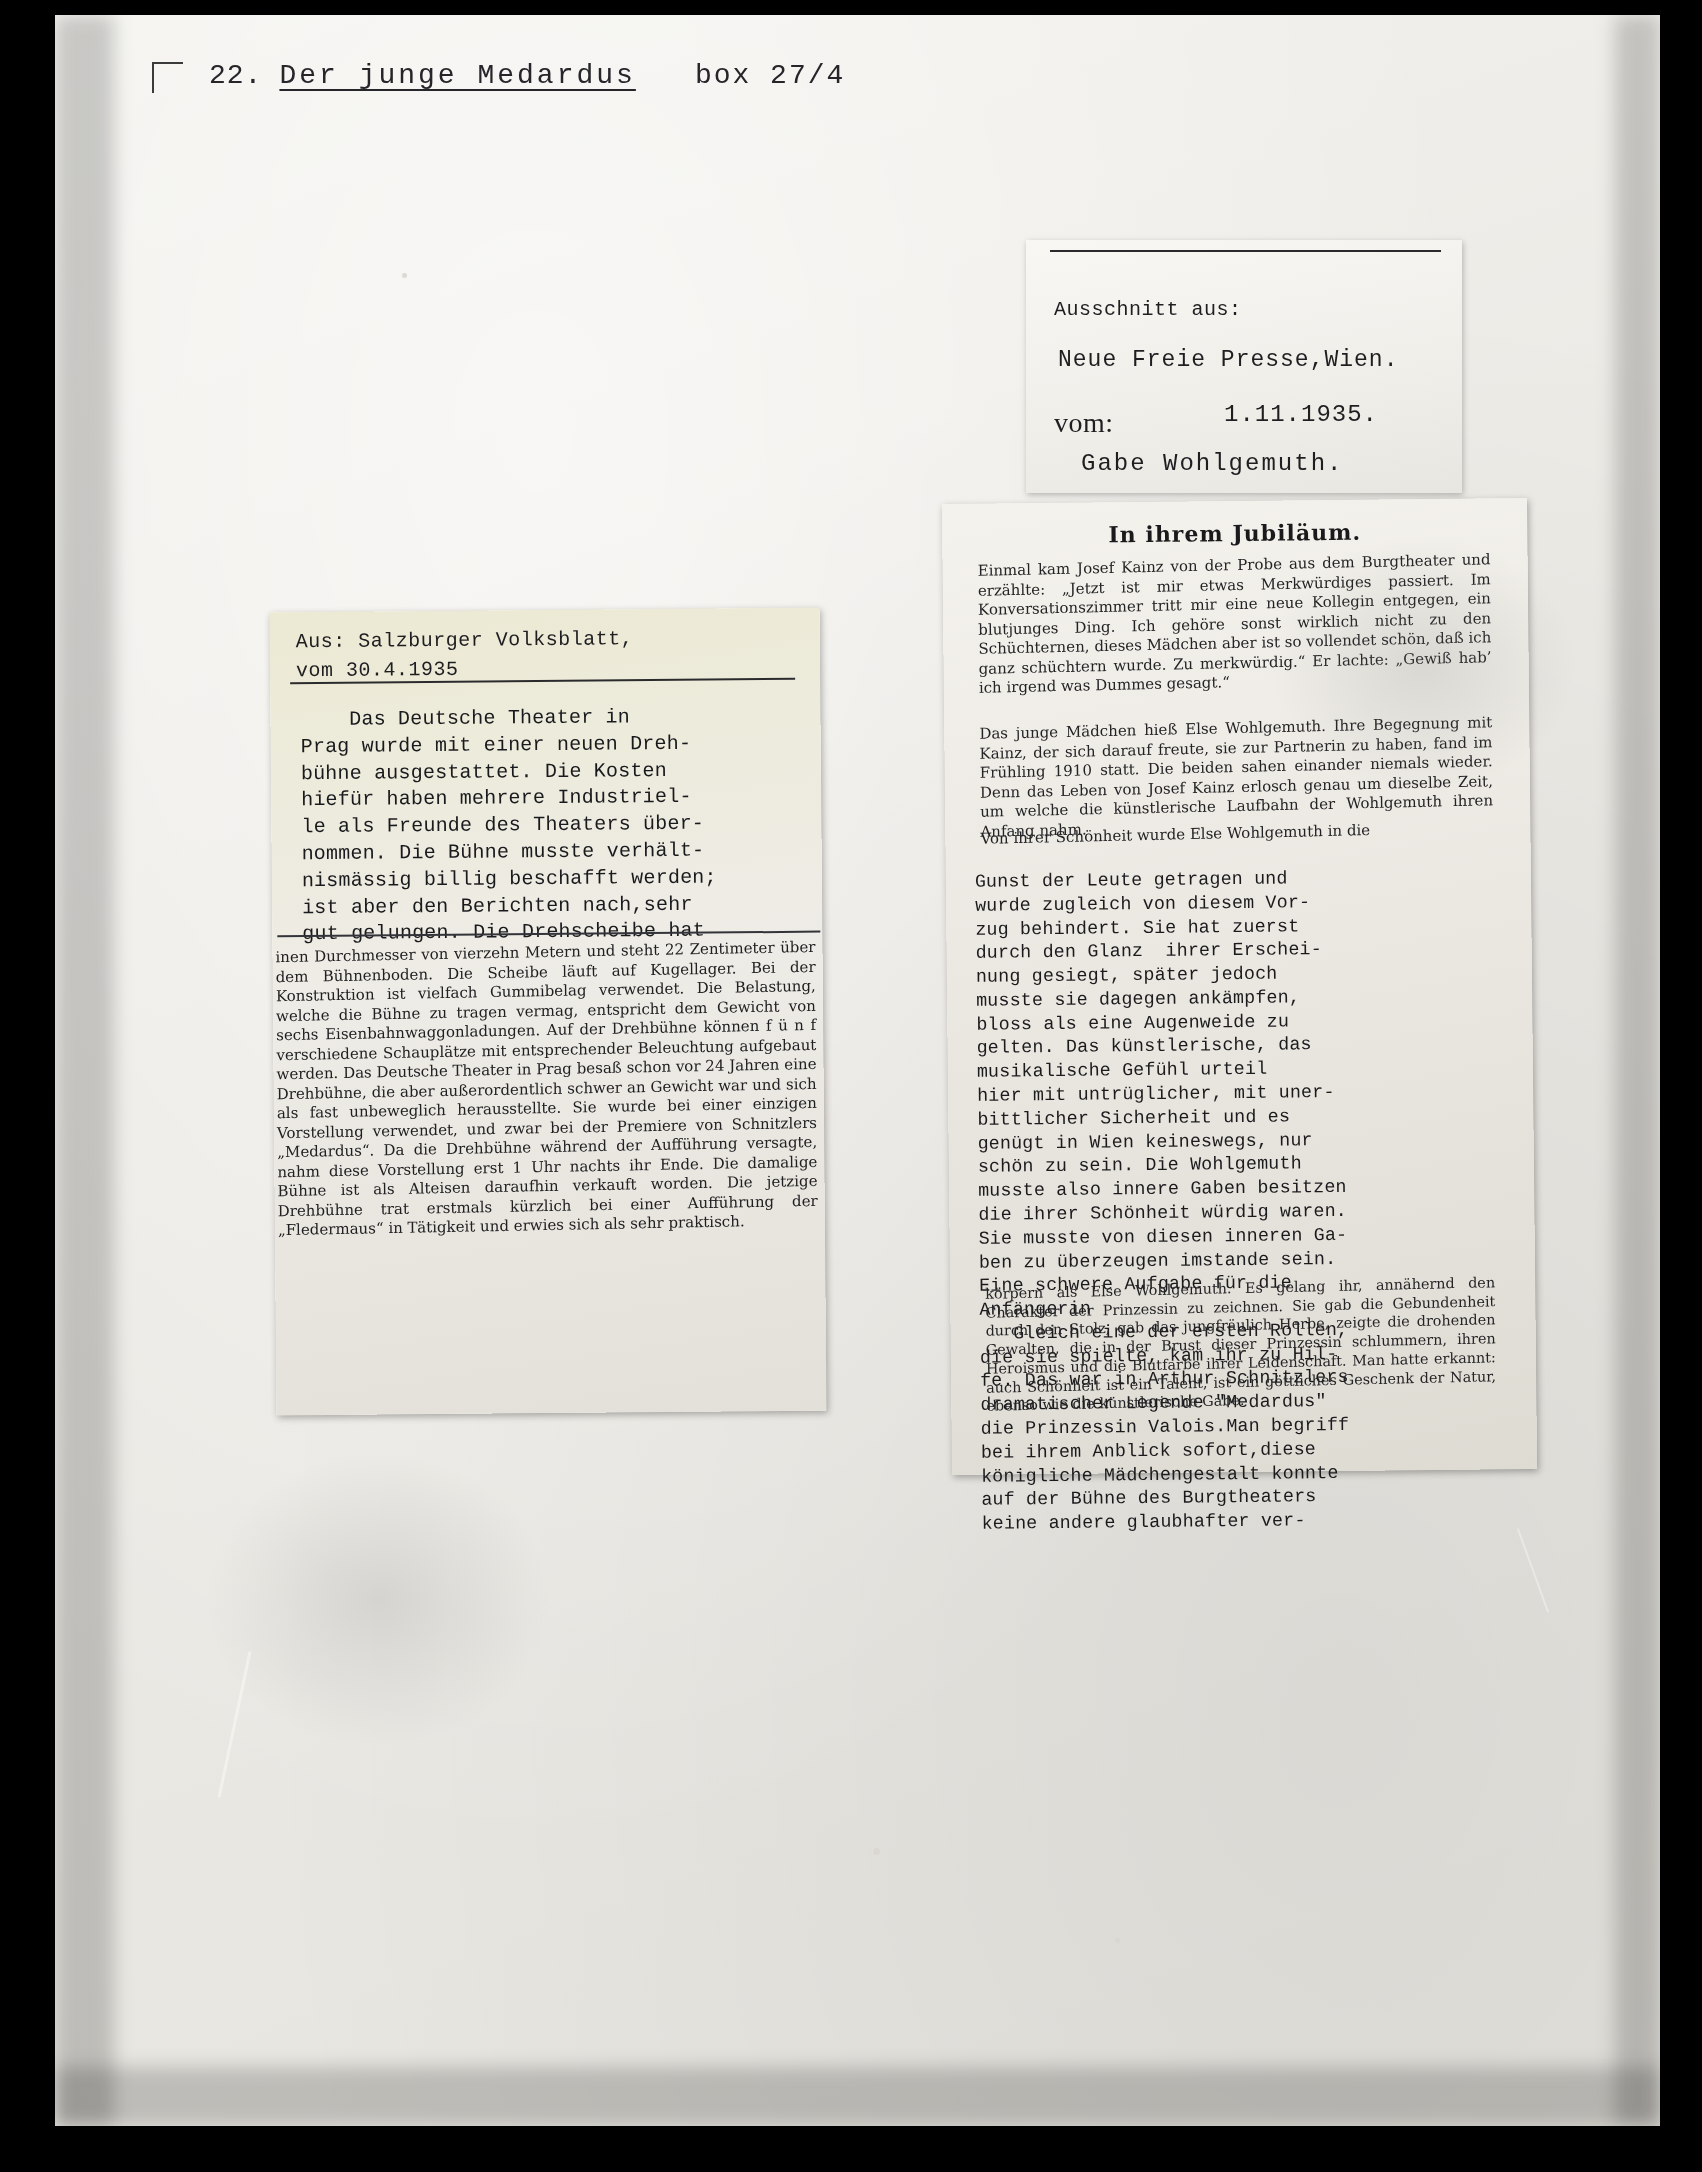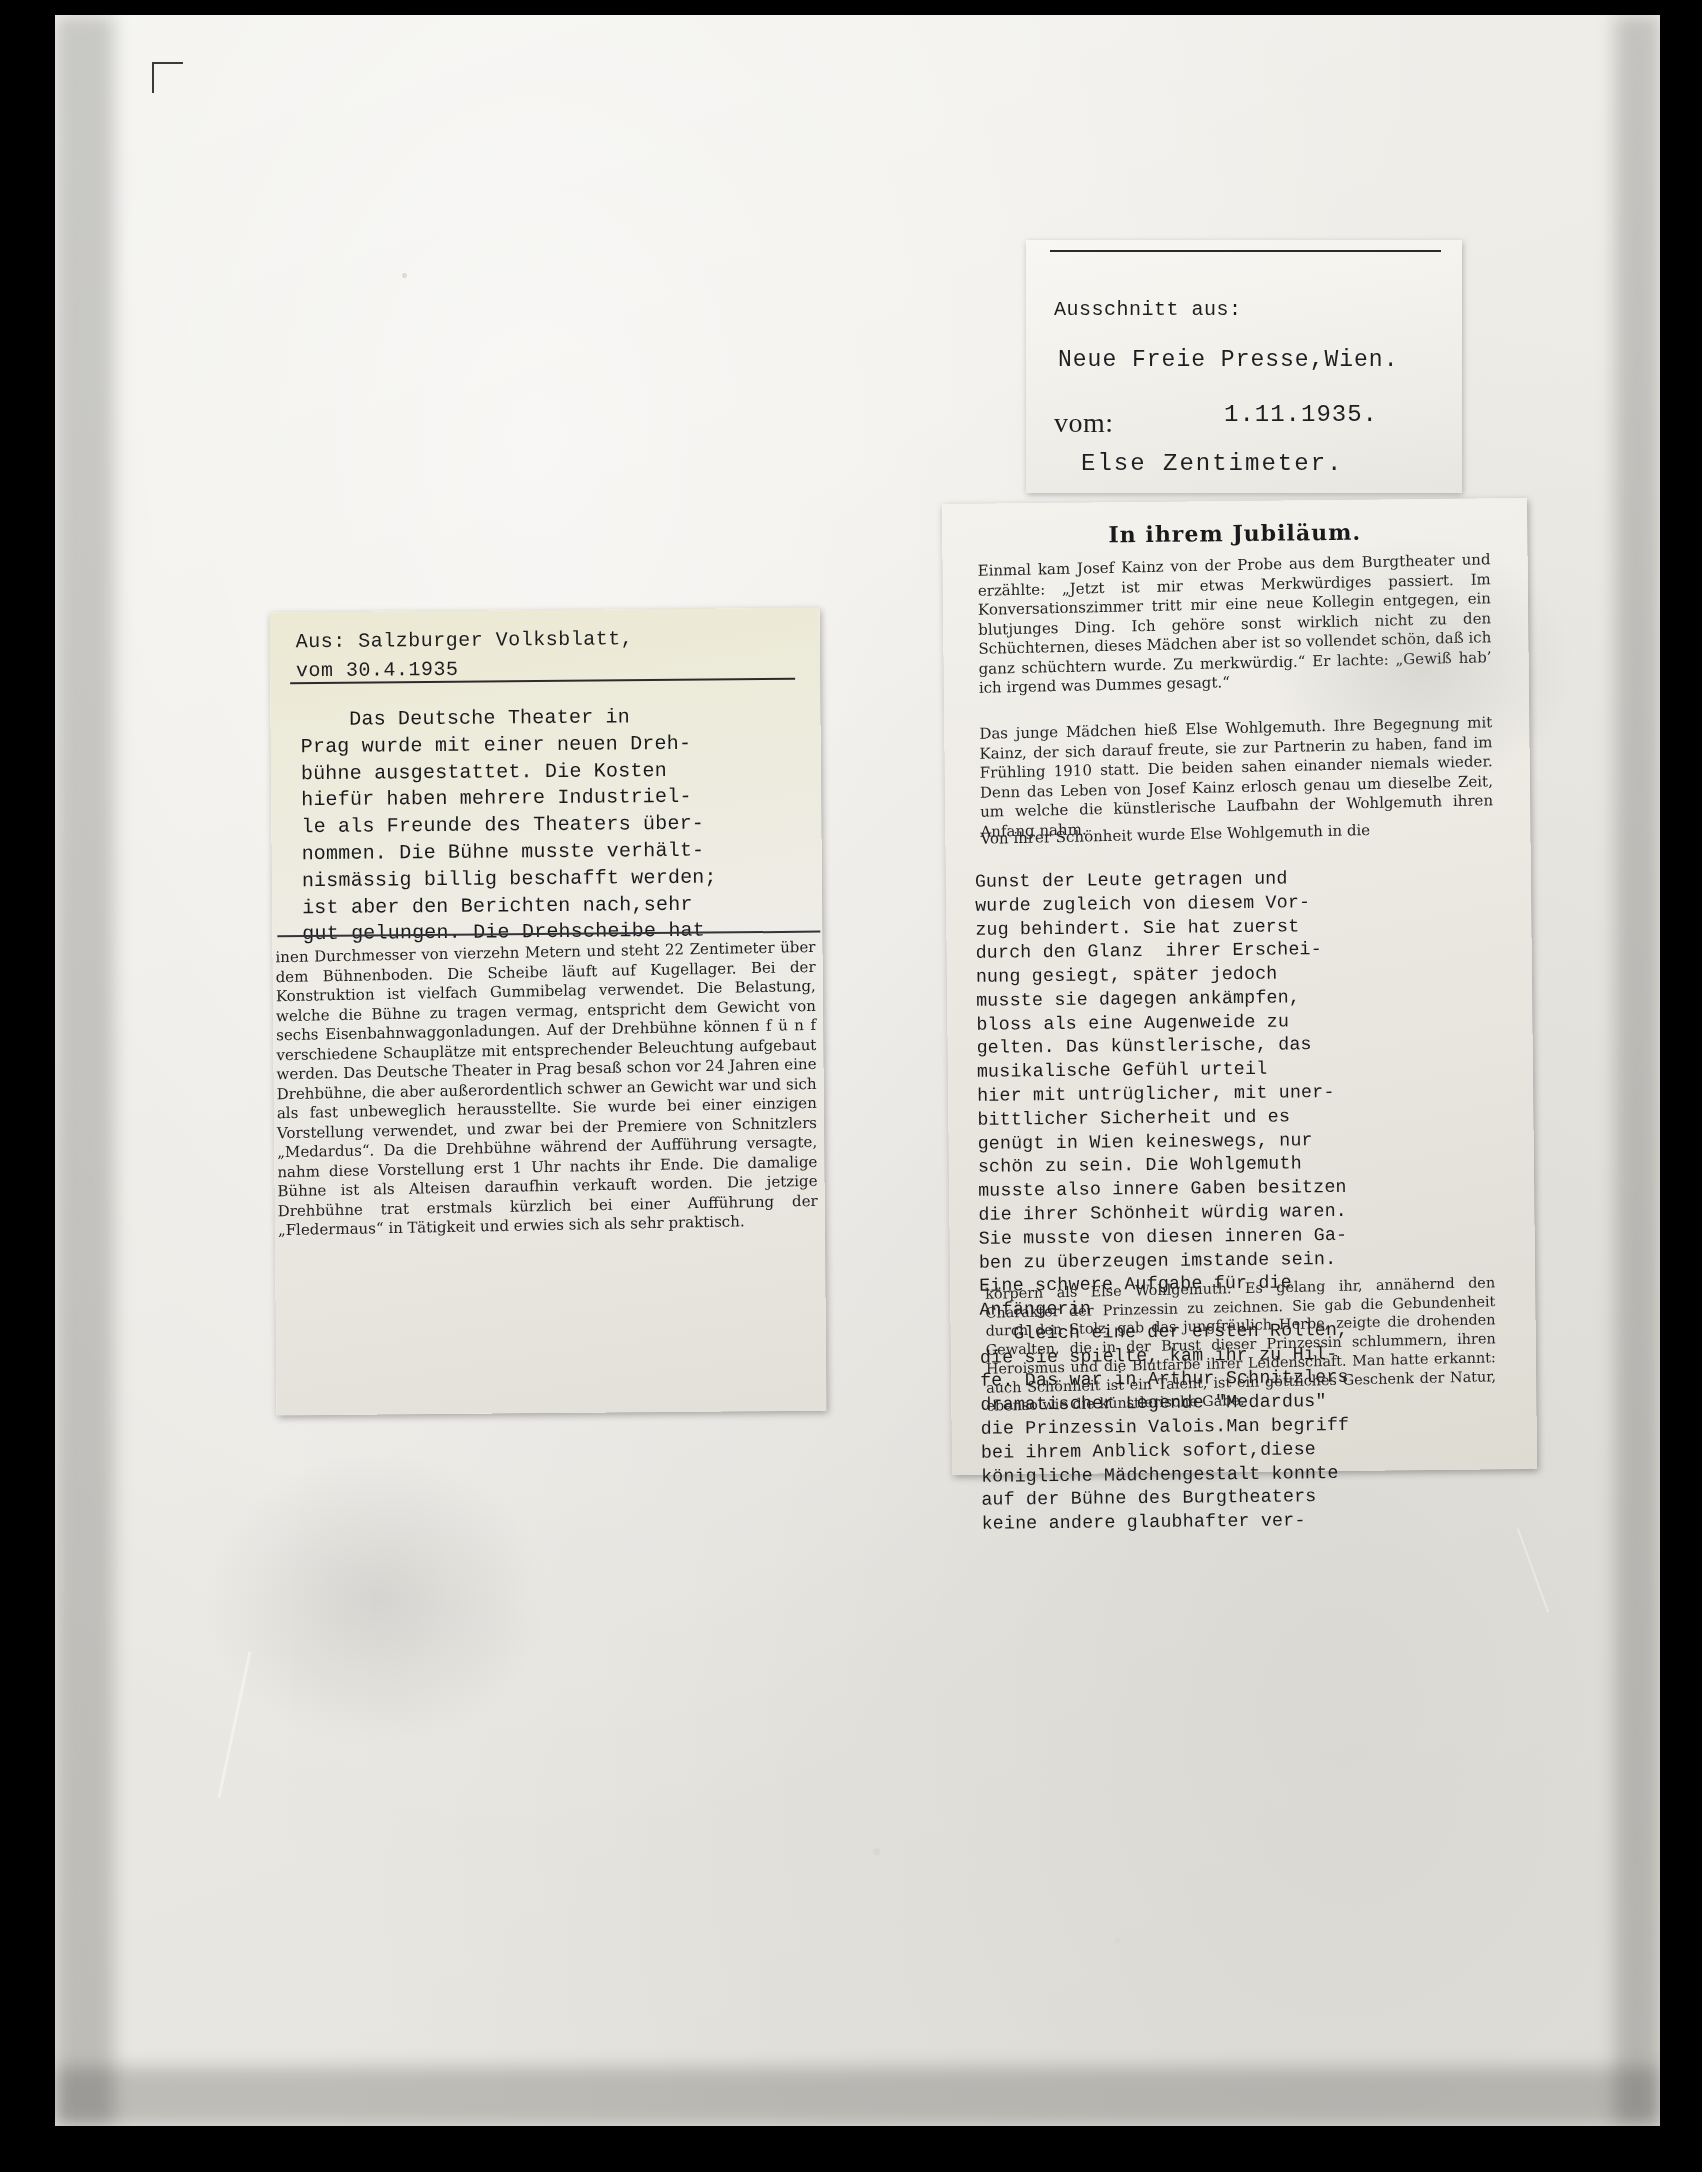--- a/index.html
+++ b/index.html
@@ -238,29 +238,32 @@
 
 <div id="page">
   <div id="page-inner"></div>
 
   <div class="edge-dark" id="edge-left"></div>
   <div class="edge-dark" id="edge-right"></div>
   <div class="edge-dark" id="edge-bottom"></div>
 
   <div id="corner-bracket"></div>
 
+  <div id="header-line">
+    <span id="header-num">22.</span><span id="header-title">Der junge Medardus</span><span id="header-box">box 27/4</span>
+  </div>
 
   <div class="clip" id="slip-source">
     <div class="clip-paper"></div>
     <div id="slip-rule-top"></div>
     <div class="mono" id="slip-label">Ausschnitt aus:</div>
     <div class="mono" id="slip-paper-name">Neue Freie Presse,Wien.</div>
     <div class="mono" id="slip-vom-label">vom:</div>
     <div class="mono" id="slip-date">1.11.1935.</div>
-    <div class="mono" id="slip-person">Else   Zentimeter.</div>
+    <div class="mono" id="slip-person">Gabe   Wohlgemuth.</div>
   </div>
 
   <div class="clip" id="clip-right">
     <div class="clip-paper"></div>
     <div id="fraktur-title">In ihrem Jubiläum.</div>
     <div class="fraktur-body" id="fraktur-p1">Einmal kam Josef Kainz von der Probe aus dem Burgtheater und erzählte: „Jetzt ist mir etwas Merkwürdiges passiert. Im Konversationszimmer tritt mir eine neue Kollegin entgegen, ein blutjunges Ding. Ich gehöre sonst wirklich nicht zu den Schüchternen, dieses Mädchen aber ist so vollendet schön, daß ich ganz schüchtern wurde. Zu merkwürdig.“ Er lachte: „Gewiß hab’ ich irgend was Dummes gesagt.“</div>
     <div class="fraktur-body" id="fraktur-p2">Das junge Mädchen hieß Else Wohlgemuth. Ihre Begegnung mit Kainz, der sich darauf freute, sie zur Partnerin zu haben, fand im Frühling 1910 statt. Die beiden sahen einander niemals wieder. Denn das Leben von Josef Kainz erlosch genau um dieselbe Zeit, um welche die künstlerische Laufbahn der Wohlgemuth ihren Anfang nahm.</div>
     <div class="fraktur-body" id="fraktur-p3">Von ihrer Schönheit wurde Else Wohlgemuth in die</div>
     <div id="typed-right">Gunst der Leute getragen und
 wurde zugleich von diesem Vor-

